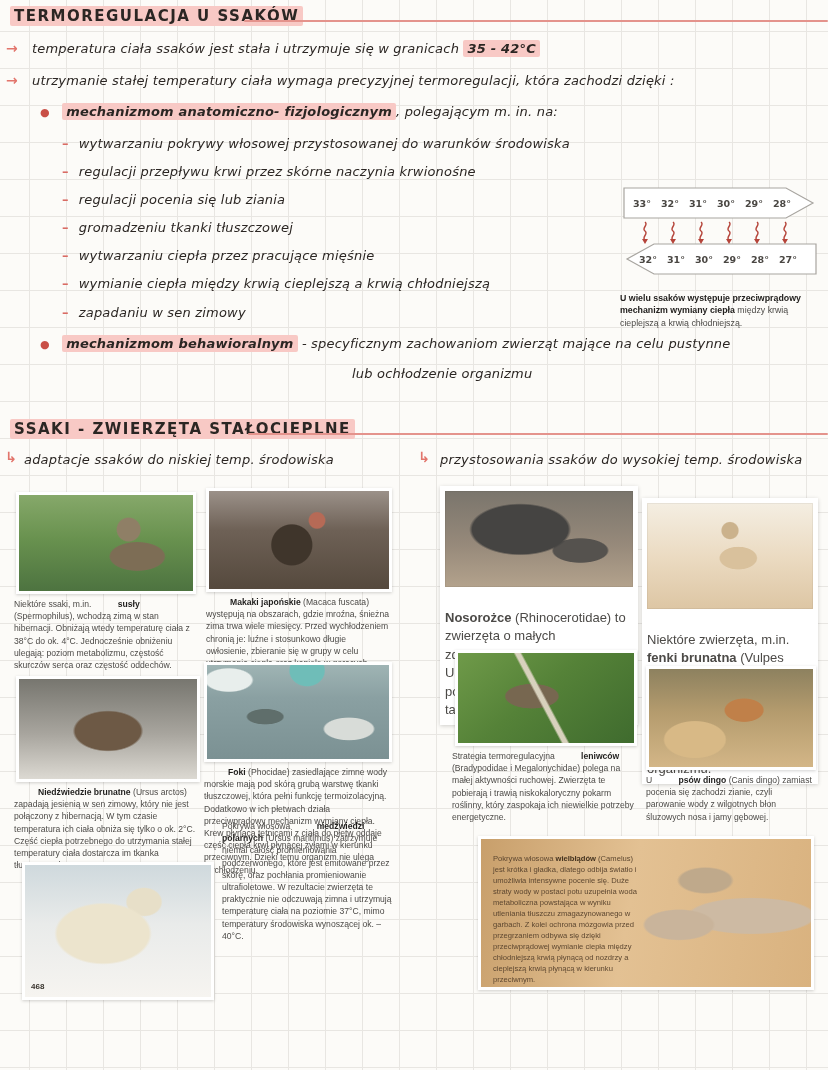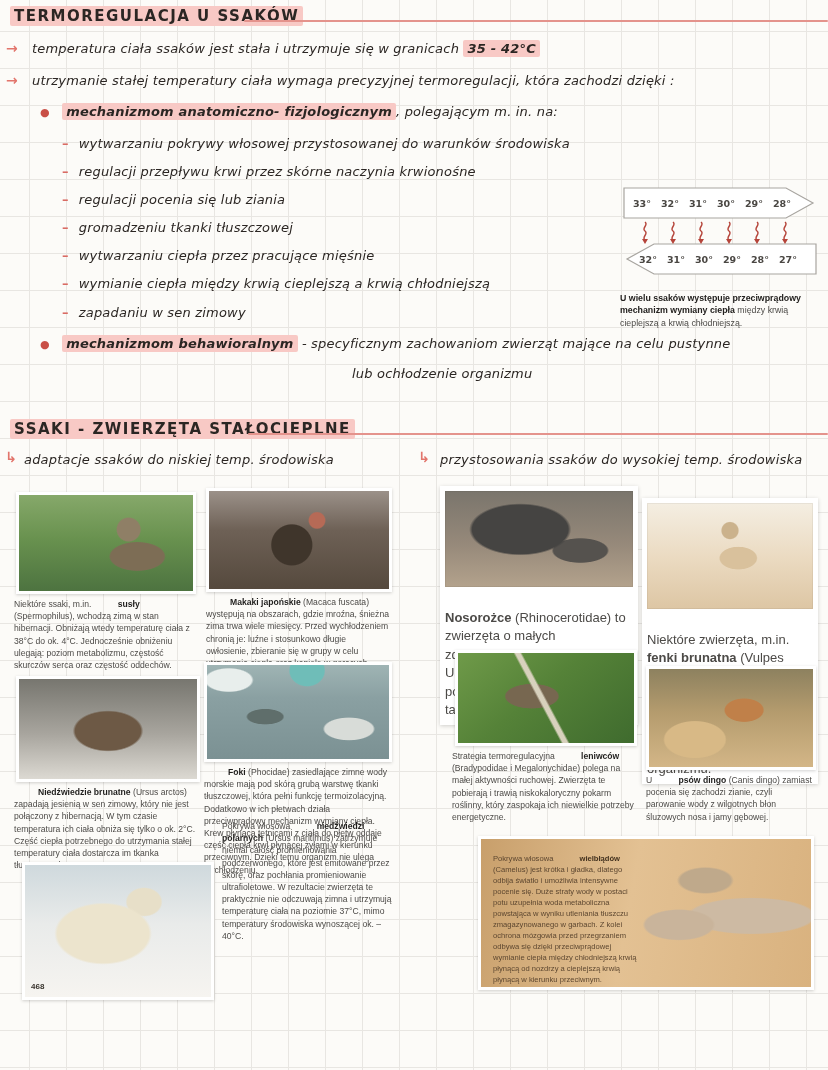--- a/index.html
+++ b/index.html
@@ -21,21 +21,21 @@
   .cap{position:absolute;font-family:"Liberation Sans",sans-serif;font-size:8.6px;line-height:1.42;color:#4c4a47;}
   .cap b{color:#201f1d;padding-left:24px;}
   .card{position:absolute;background:#fff;box-shadow:0 1px 4px rgba(0,0,0,.18);padding:5px;}
   .card .cphoto{position:relative;width:100%;box-shadow:inset 0 0 0 1px rgba(0,0,0,.05);}
   .card .ccap{font-family:"Liberation Sans",sans-serif;font-size:13px;line-height:1.42;color:#4c4a47;margin-top:22px;}
   .pagenum{position:absolute;left:6px;bottom:6px;font-family:"Liberation Sans",sans-serif;
     font-size:8px;font-weight:bold;color:#3a352f;font-style:normal;margin-top:40px;}
   .dcap{position:absolute;font-family:"Liberation Sans",sans-serif;font-size:8.8px;line-height:1.4;color:#4c4a47;}
   .dcap b{color:#23211f;}
   .camelcap{position:absolute;font-family:"Liberation Sans",sans-serif;font-size:7.6px;line-height:1.45;color:#5d4730;}
-  .camelcap b{color:#43321f;margin-left:24px;}
+  .camelcap b{color:#43321f;}
   
   .ph-susly{background:
     radial-gradient(circle at 63% 36%,#8f7f66 0 9%,transparent 10%),
     radial-gradient(ellipse at 68% 64%,#7d6d55 0 16%,transparent 17%),
     linear-gradient(180deg,#86a86a 0%,#69924f 45%,#4d7340 100%);}
   .ph-makaki{background:
     radial-gradient(circle at 60% 30%,#b66a56 0 6%,transparent 7%),
     radial-gradient(circle at 46% 55%,#3f352b 0 18%,transparent 19%),
     linear-gradient(180deg,#9b9189 0%,#6e6156 40%,#55493d 100%);}
   .ph-bear{background:

